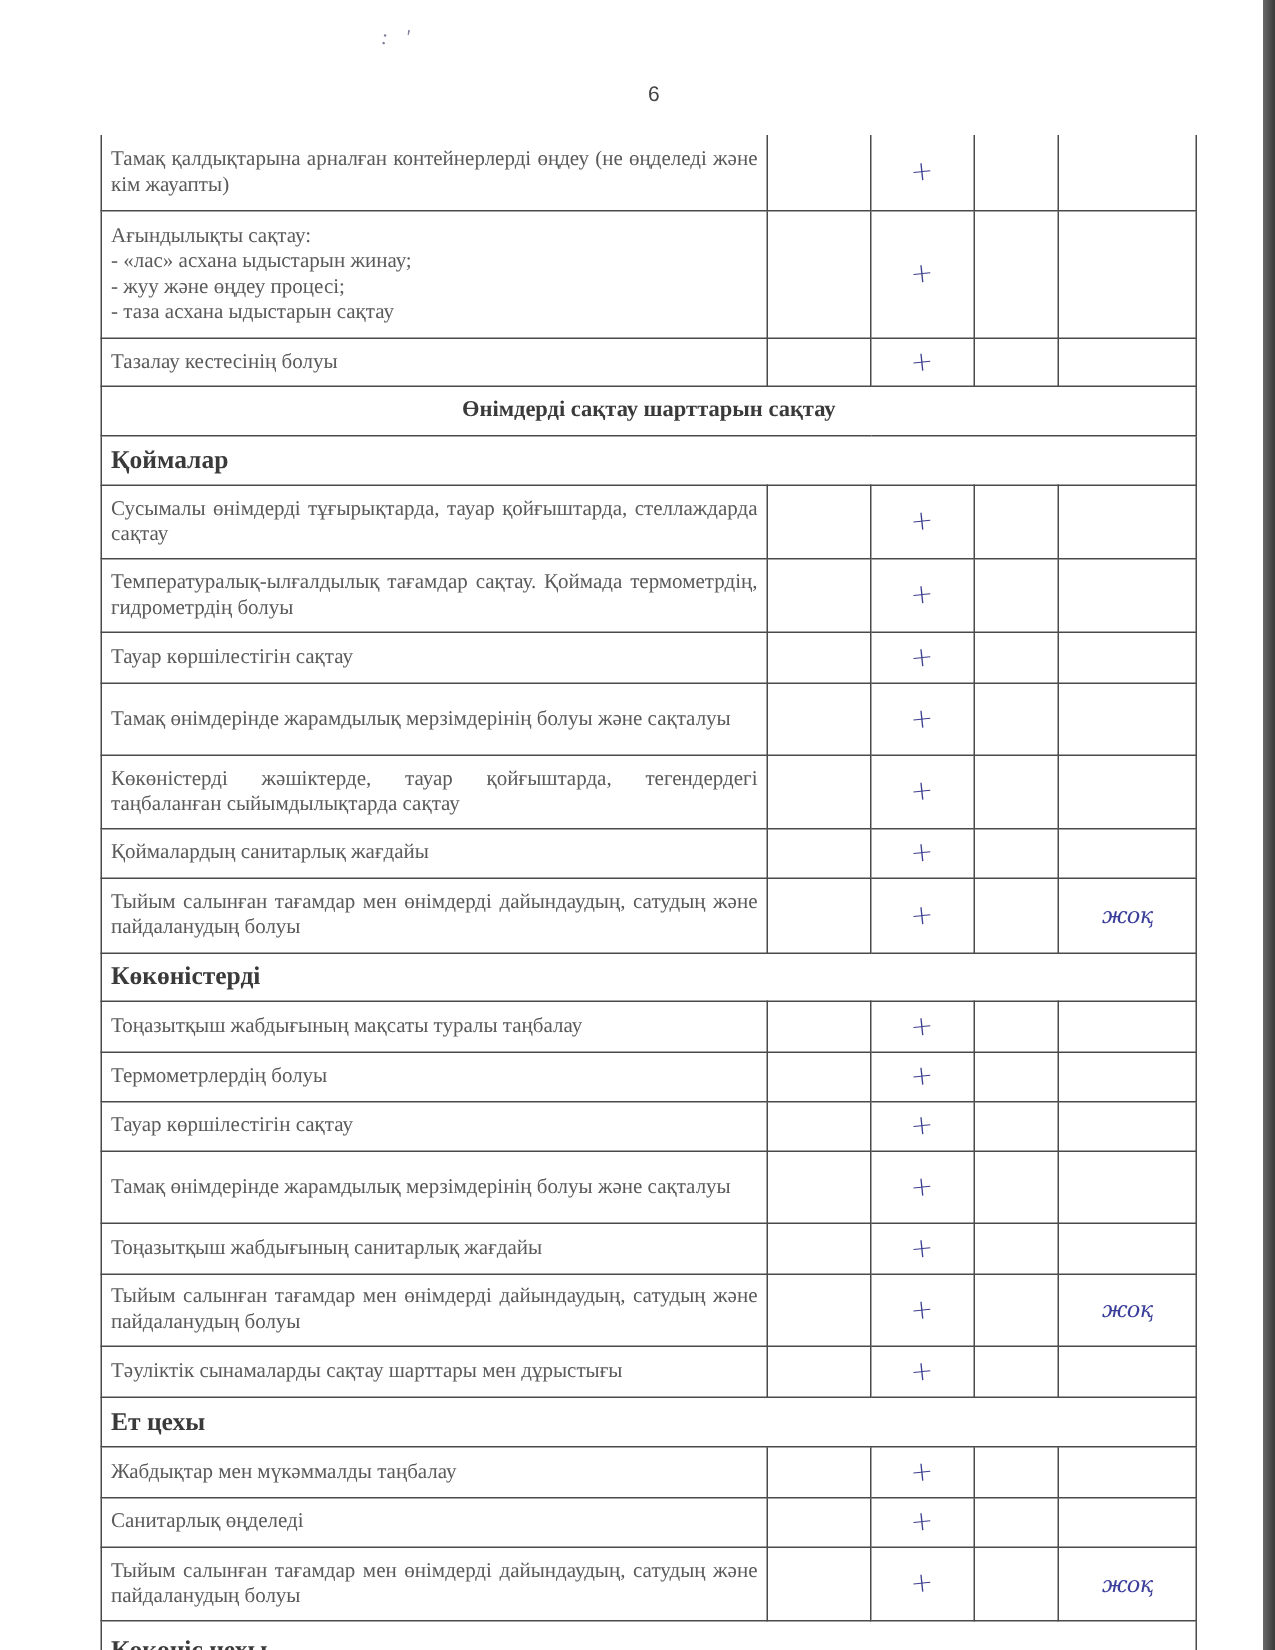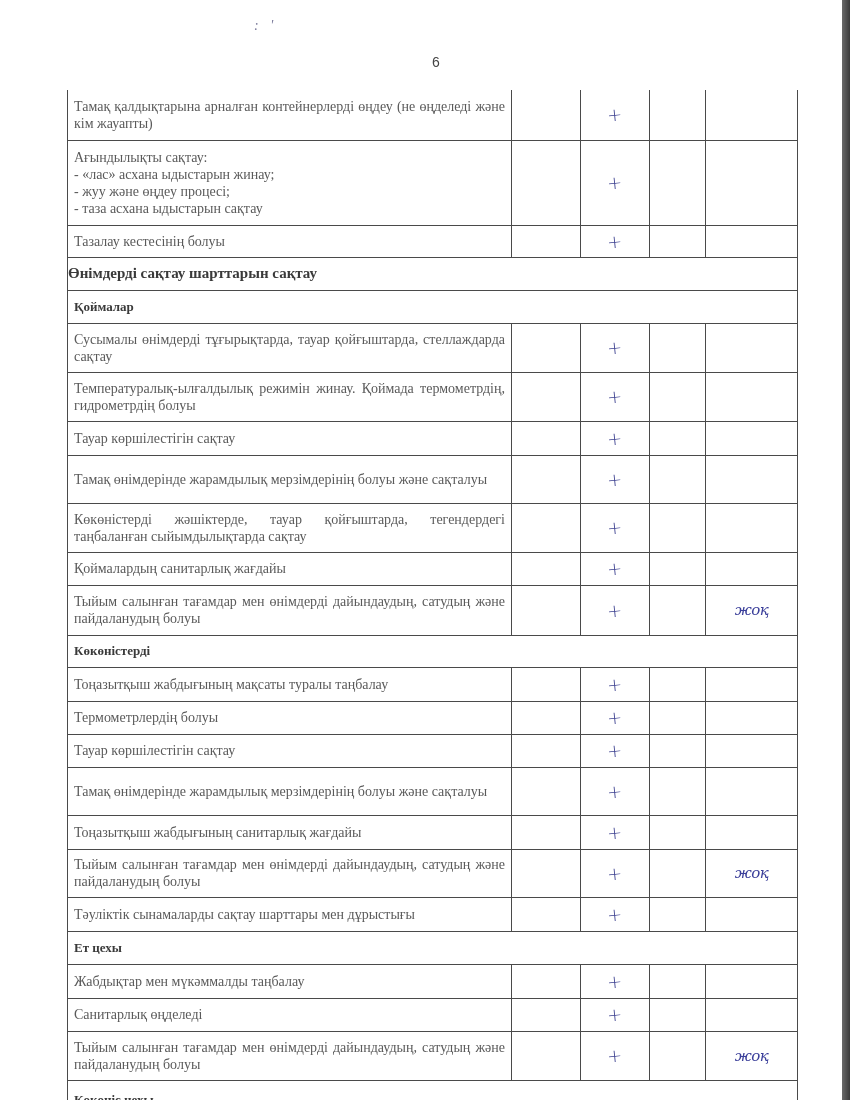--- a/index.html
+++ b/index.html
@@ -38,24 +38,24 @@
   td.item.list { text-align: left; }
   td.mark {
     text-align: center; font-family: "DejaVu Sans", sans-serif;
     color: #3b3f8f; font-size: 18px; font-weight: 300;
   }
   td.note {
     text-align: center; font-family: "DejaVu Serif", serif; font-style: italic;
     color: #3b3f9a; font-size: 15px; letter-spacing: -0.5px;
   }
   td.section-title {
-    text-align: left; font-weight: bold; font-size: 15px; color: #3a3a3a;
+    text-align: center; font-weight: bold; font-size: 15px; color: #3a3a3a;
   }
   td.subsection-title {
-    text-align: left; font-weight: bold; font-size: 13px; color: #3a3a3a;
+    text-align: left; font-weight: bold; font-size: 17px; color: #3a3a3a;
     padding-left: 6px !important;
   }
   .plus { display: inline-block; transform: rotate(-6deg); }
 </style>
 </head>
 <body>
 
 <div class="scan-edge"></div>
 <div class="stray-marks">: '</div>
 <div class="page-number">6</div>
@@ -100,21 +100,21 @@
         <td colspan="5" class="subsection-title">Қоймалар</td>
       </tr>
       <tr style="height: 49px;">
         <td class="item">Сусымалы өнімдерді тұғырықтарда, тауар қойғыштарда, стеллаждарда сақтау</td>
         <td class="mark"><span class="plus"></span></td>
         <td class="mark"><span class="plus">+</span></td>
         <td class="mark"><span class="plus"></span></td>
         <td class="note"><span></span></td>
       </tr>
       <tr style="height: 49px;">
-        <td class="item">Температуралық-ылғалдылық режимін жинау. Қоймада термометрдің, гидрометрдің болуы</td>
+        <td class="item">Температуралық-ылғалдылық тағамдар сақтау. Қоймада термометрдің, гидрометрдің болуы</td>
         <td class="mark"><span class="plus"></span></td>
         <td class="mark"><span class="plus">+</span></td>
         <td class="mark"><span class="plus"></span></td>
         <td class="note"><span></span></td>
       </tr>
       <tr style="height: 34px;">
         <td class="item">Тауар көршілестігін сақтау</td>
         <td class="mark"><span class="plus"></span></td>
         <td class="mark"><span class="plus">+</span></td>
         <td class="mark"><span class="plus"></span></td>

